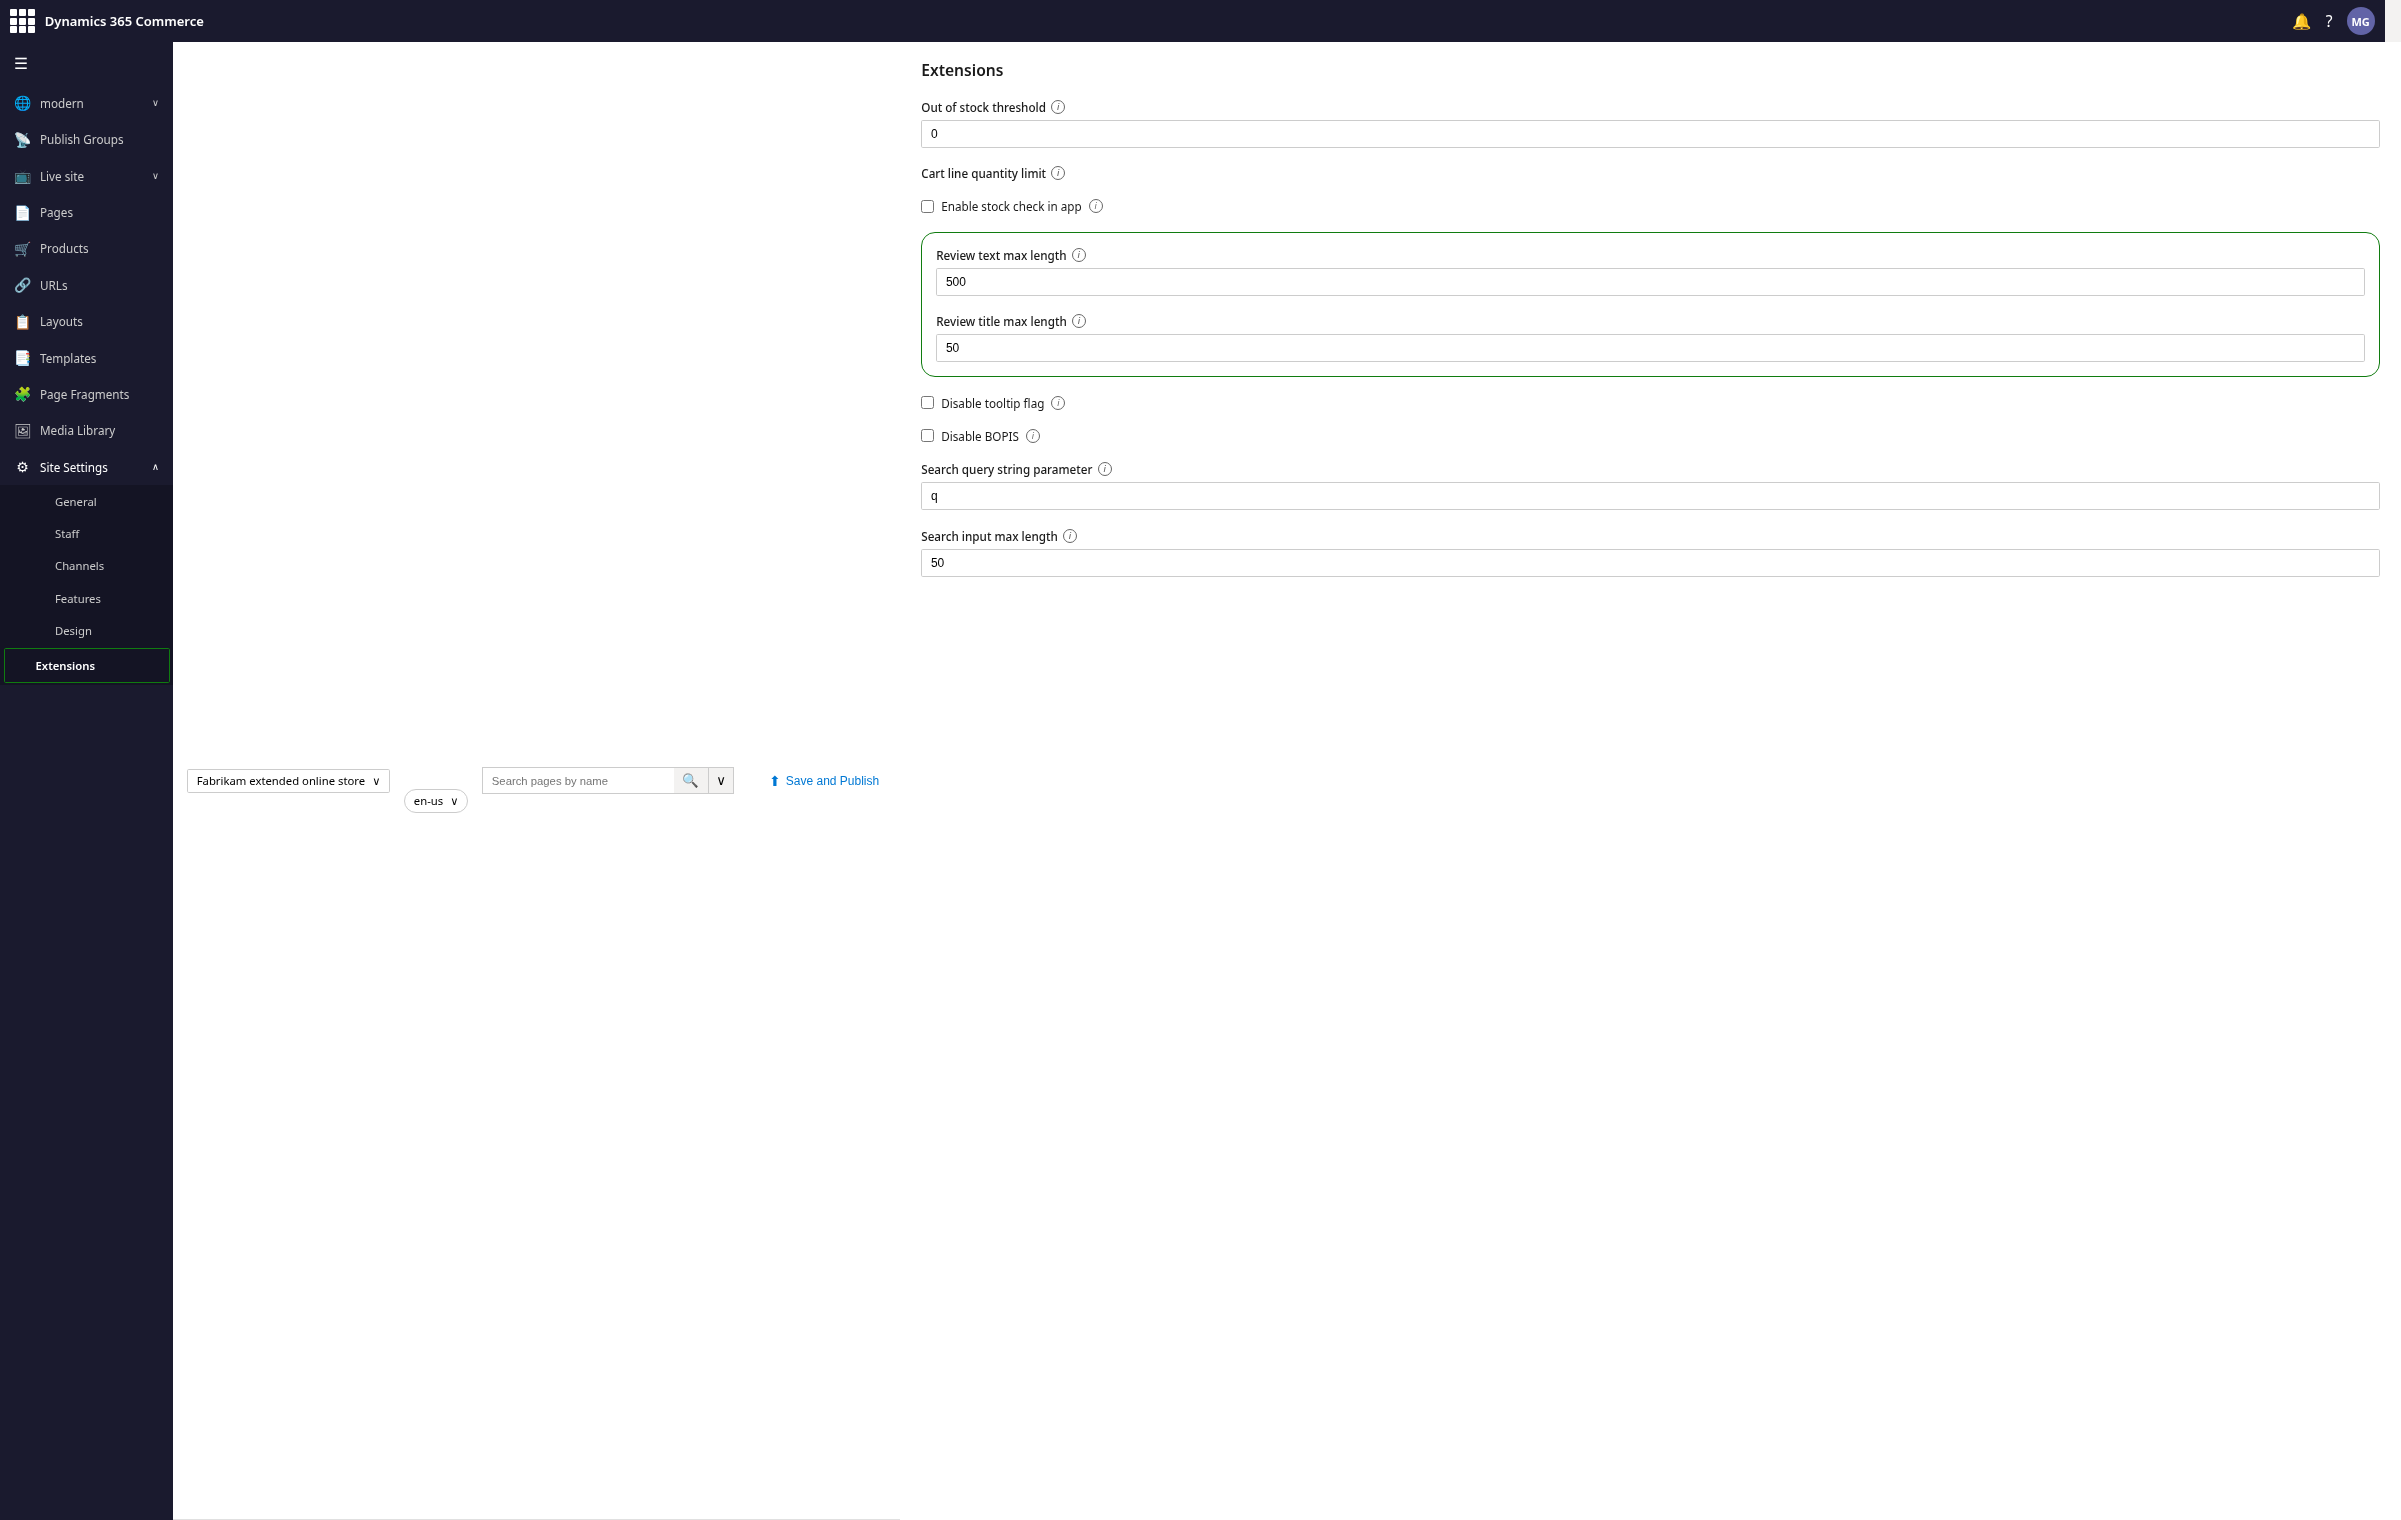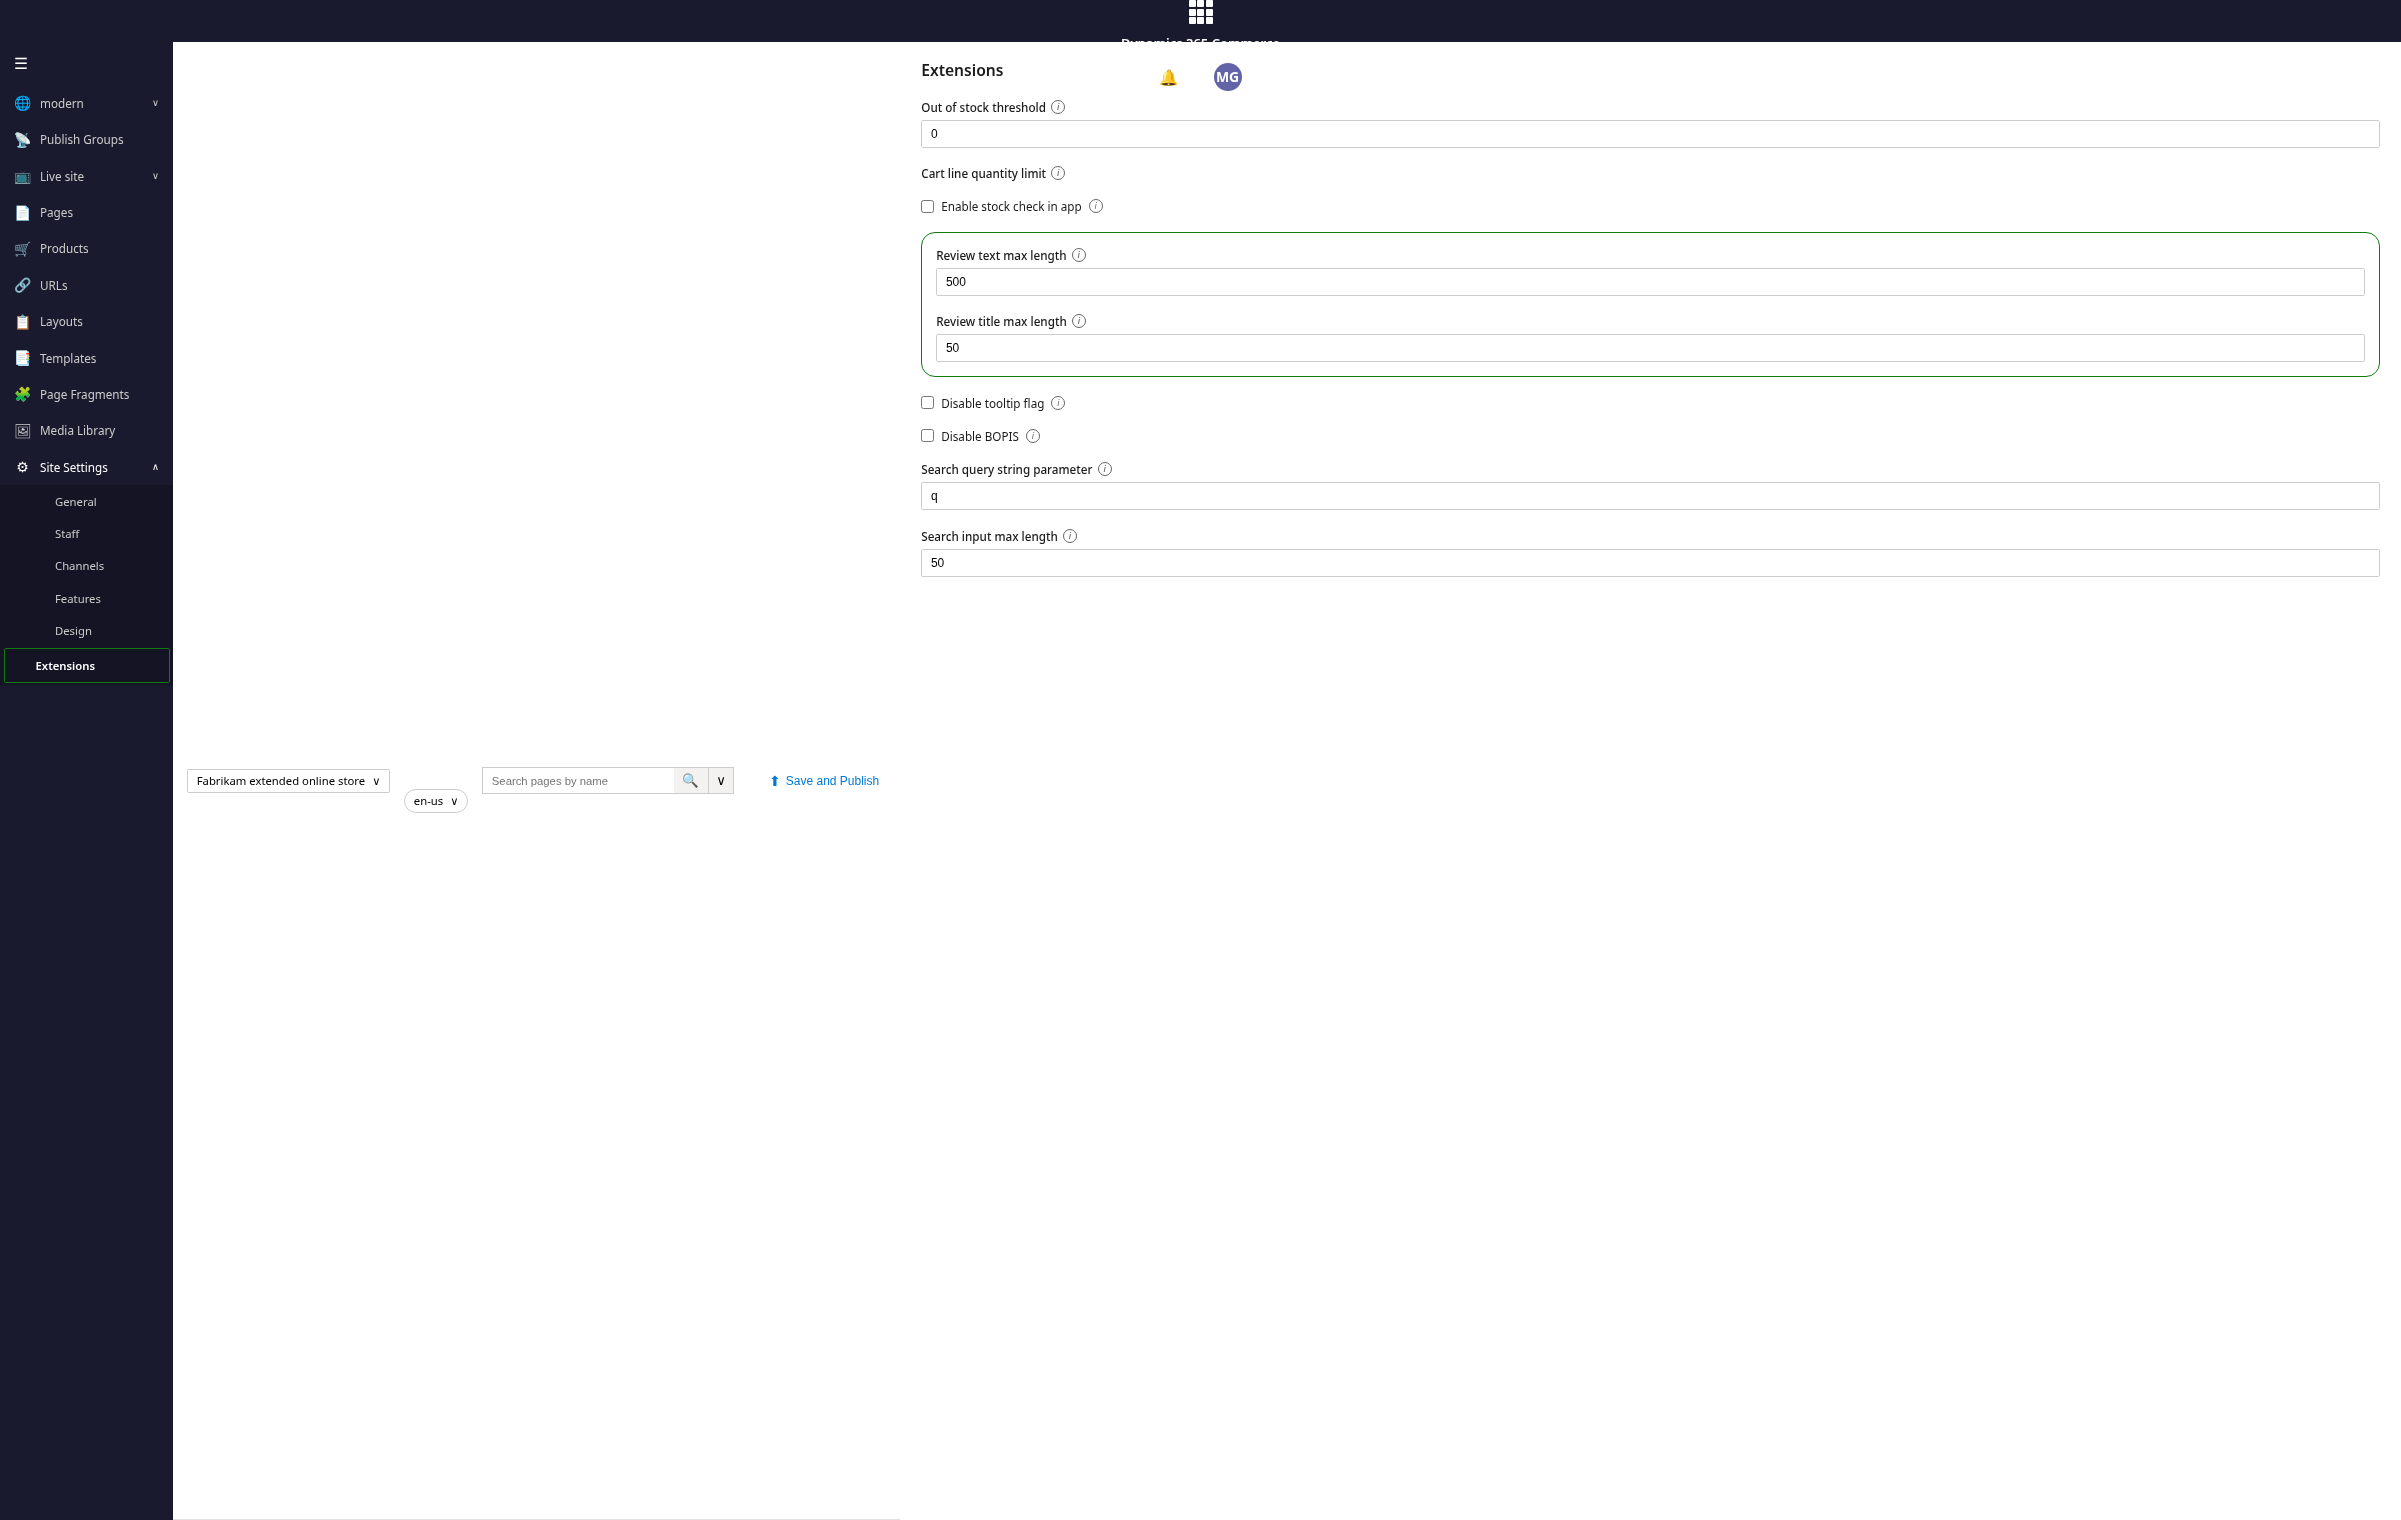--- a/index.html
+++ b/index.html
@@ -8,38 +8,37 @@
     
     .topbar {
       background: #1a1a2e;
       color: white;
       height: 42px;
       display: flex;
       align-items: center;
       padding: 0 10.4px;
       gap: 10.4px;
       position: fixed;
-      top: 0; left: 0; right: 0;
+      top: 0; left: 0; right: 16px;
       z-index: 100;
-      flex-direction: column;
     }
     .topbar-waffle {
       width: 24px; height: 24px;
       display: grid; grid-template-columns: repeat(3,7px); grid-template-rows: repeat(3,7px);
       gap: 1.7px; cursor: pointer;
     }
     .topbar-waffle span { background: white; border-radius: 0.9px; }
     .topbar-title { font-size: 13px; font-weight: 600; flex: 1; }
     .topbar-icons { display: flex; align-items: center; gap: 14px; }
     .topbar-icon { color: white; font-size: 15.6px; cursor: pointer; }
     .topbar-avatar {
       width: 28px; height: 28px; border-radius: 50%;
       background: #6264a7; color: white;
       display: flex; align-items: center; justify-content: center;
-      font-size: 14px; font-weight: 700; cursor: pointer;
+      font-size: 11px; font-weight: 700; cursor: pointer;
     }
 
     
     .app-layout {
       display: flex;
       margin-top: 42px;
       height: calc(100vh - 42px);
     }
 
     

